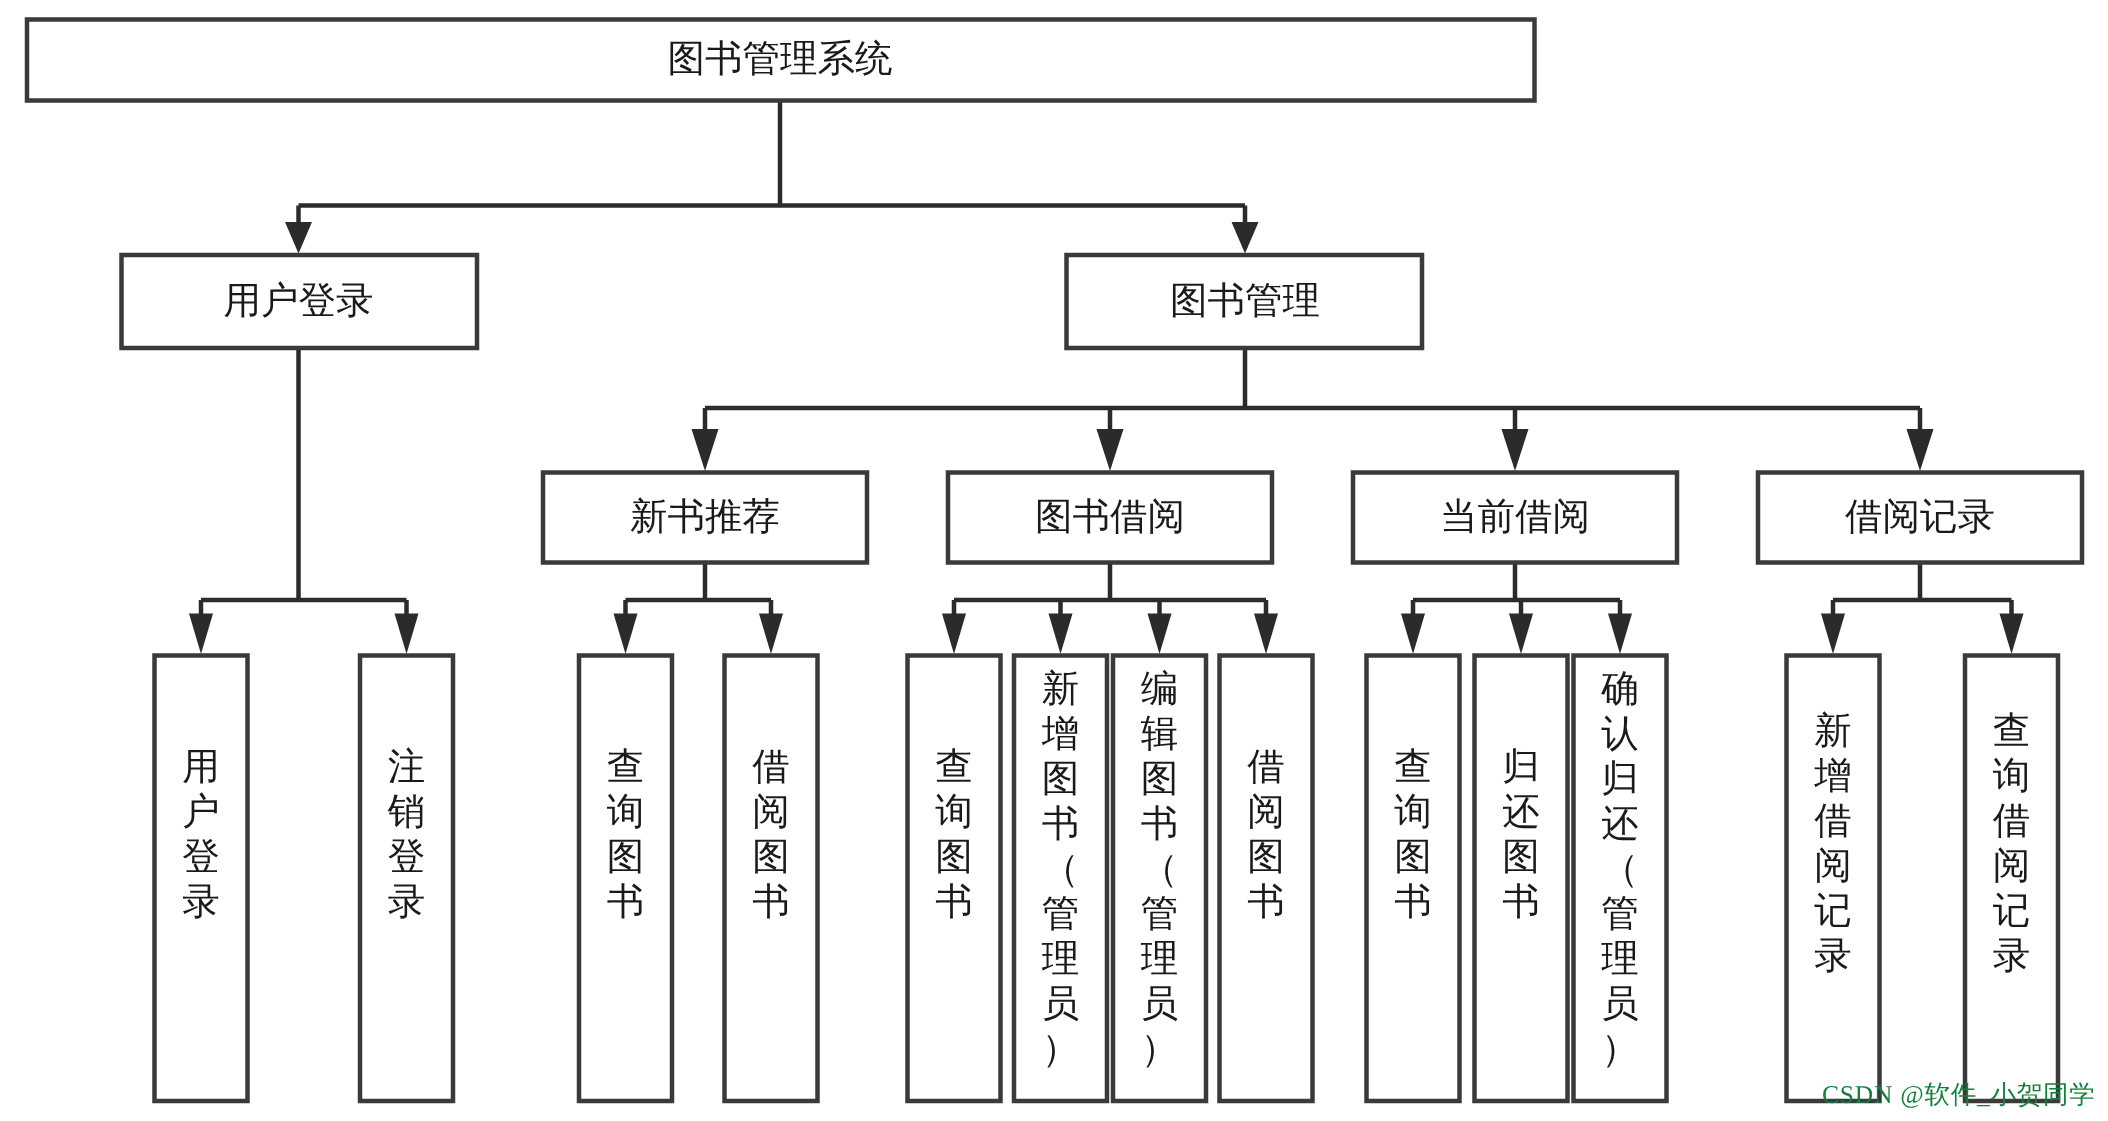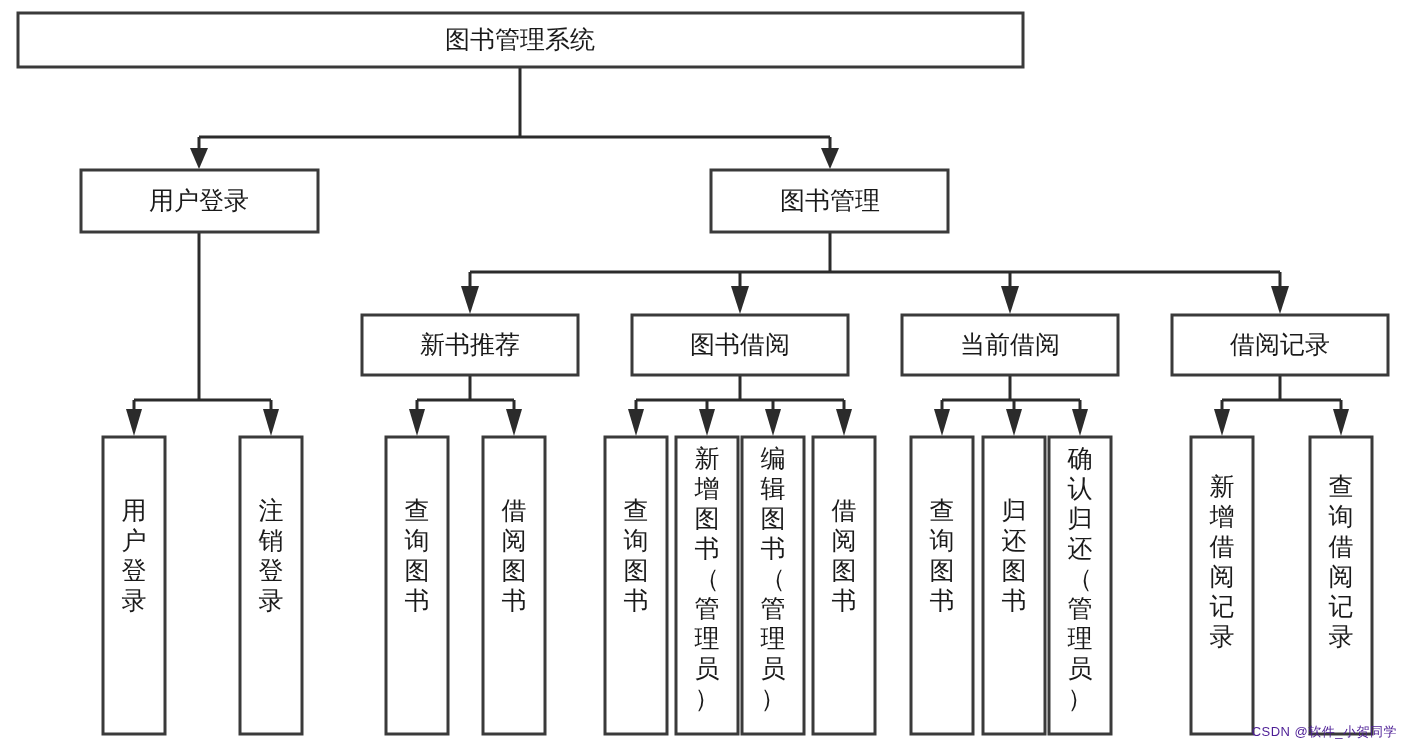--- a/index.html
+++ b/index.html
@@ -45,23 +45,23 @@
   .node-label-vertical {
     font-family: "Liberation Sans", "DejaVu Sans", sans-serif;
     font-size: 25px;
     fill: #1a1a1a;
     text-anchor: middle;
   }
   .watermark {
     position: absolute;
     right: 8px;
     bottom: 6px;
-    font-family: Liberation Sans, sans-serif;
-    font-size: 13px;
-    color: #4c1d95;
+    font-family: Liberation Serif, serif;
+    font-size: 17px;
+    color: #15803d;
     white-space: nowrap;
     letter-spacing: 0.5px;
   }
 </style>
 </head>
 <body>
 
 <svg id="chart-root" viewBox="0 0 1405 747" xmlns="http://www.w3.org/2000/svg">
 
   <g>

